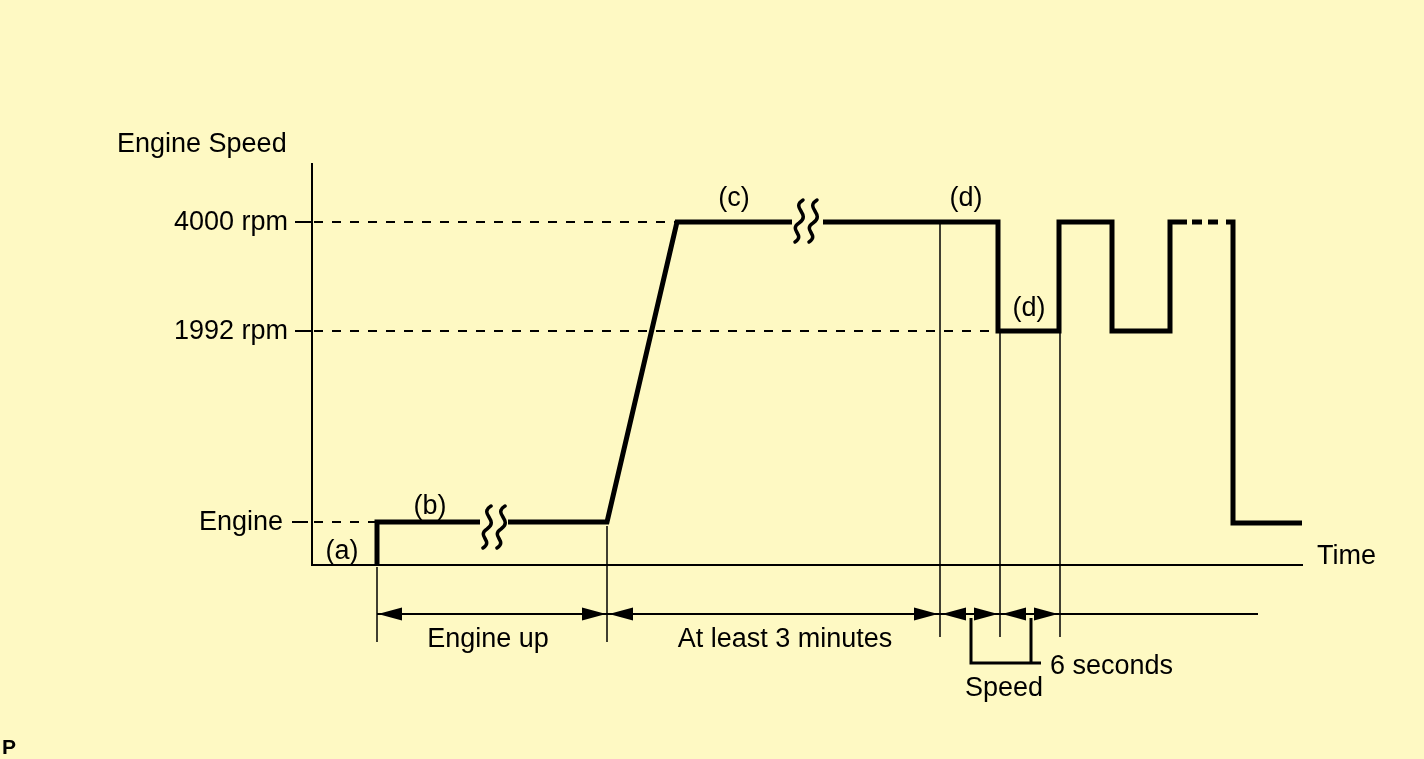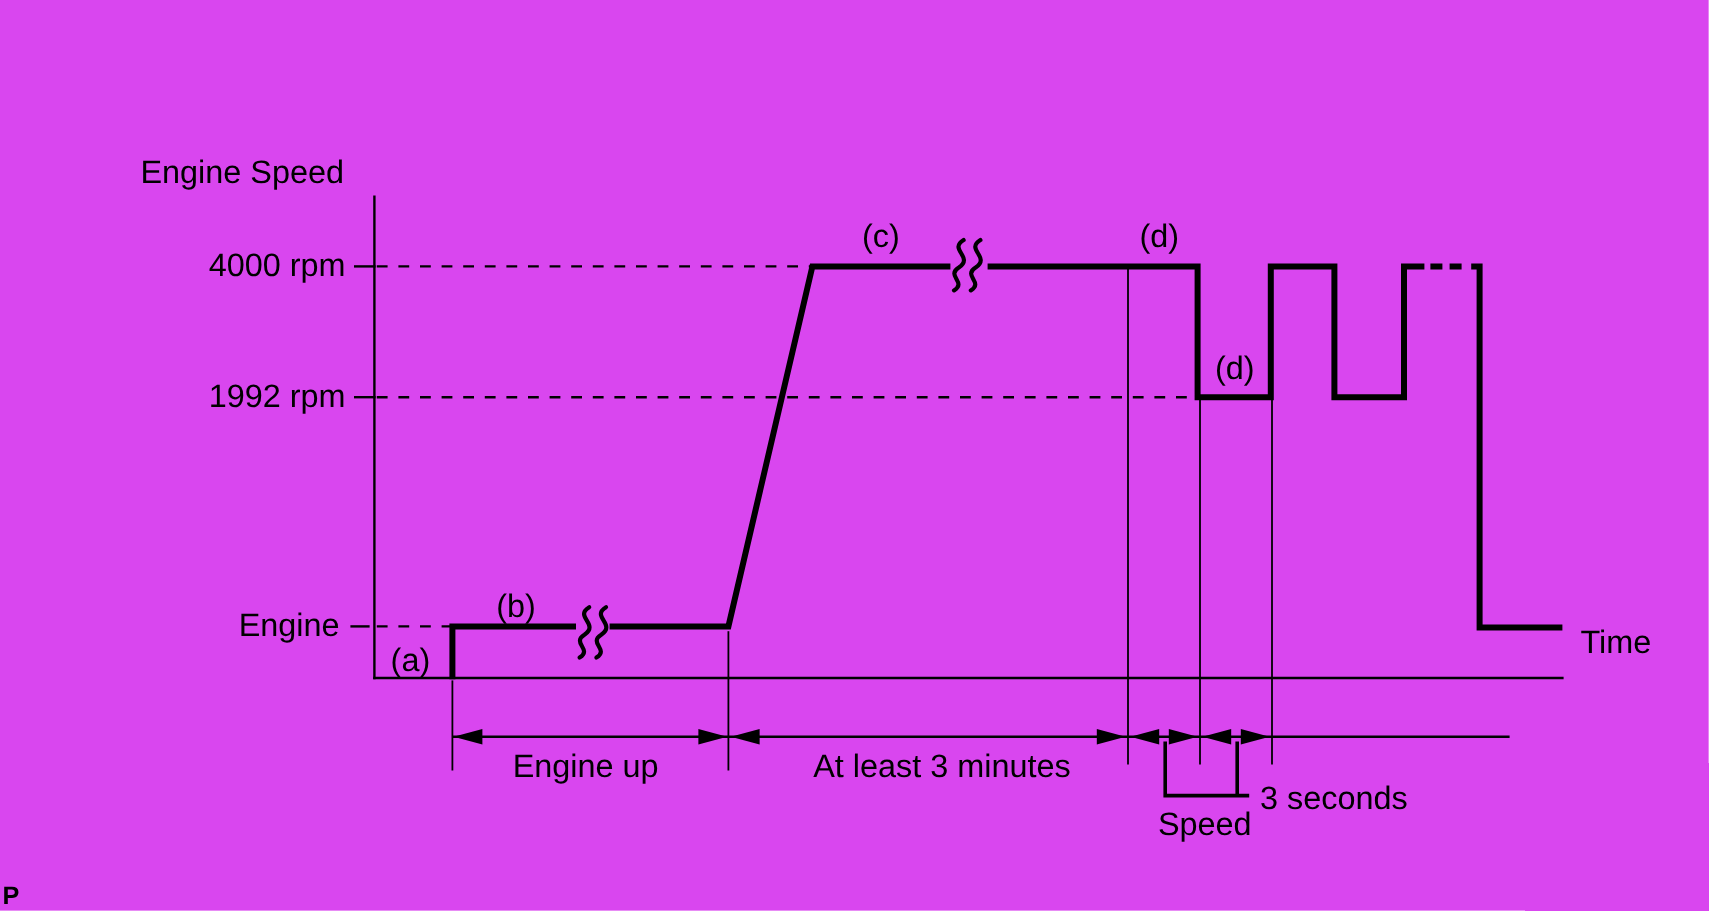--- a/index.html
+++ b/index.html
@@ -1,20 +1,20 @@
 <!DOCTYPE html>
 <html><head>
 <meta charset="utf-8">
 <style>
   html, body { margin: 0; padding: 0; background: #ffffff; }
   .stage {
     position: relative;
     width: 1424px;
     height: 759px;
-    background: #d946ef;
+    background: #fef9c3;
     font-family: "Liberation Sans", sans-serif;
     color: #000000;
     overflow: hidden;
   }
   .diagram-svg {
     position: absolute;
     left: 0; top: 0;
     width: 1424px; height: 759px;
   }
   .lbl {
@@ -112,25 +112,25 @@
   <div class="lbl anchor-c" style="left:342px; top:551px;">(a)</div>
 
   <div class="lbl anchor-c" style="left:430px; top:506px;">(b)</div>
 
   <div class="lbl anchor-c" style="left:734px; top:198px;">(c)</div>
 
   <div class="lbl anchor-c" style="left:966px; top:198px;">(d)</div>
 
   <div class="lbl anchor-c" style="left:1029px; top:308px;">(d)</div>
 
-  <div class="lbl anchor-l" style="left:1317px; top:536px;">Time</div>
+  <div class="lbl anchor-l" style="left:1317px; top:556px;">Time</div>
 
   <div class="lbl anchor-c" style="left:488px; top:639px;">Engine up</div>
 
   <div class="lbl anchor-c" style="left:774px; top:639px;margin-left:11px;">At least 3 minutes</div>
 
-  <div class="lbl anchor-l" style="left:1050px; top:666px;">3 seconds</div>
+  <div class="lbl anchor-l" style="left:1050px; top:666px;">6 seconds</div>
 
   <div class="lbl anchor-c" style="left:1004px; top:688px;">Speed</div>
 
   <div class="page-marker">P</div>
 
 </div>
 
 </body></html>

